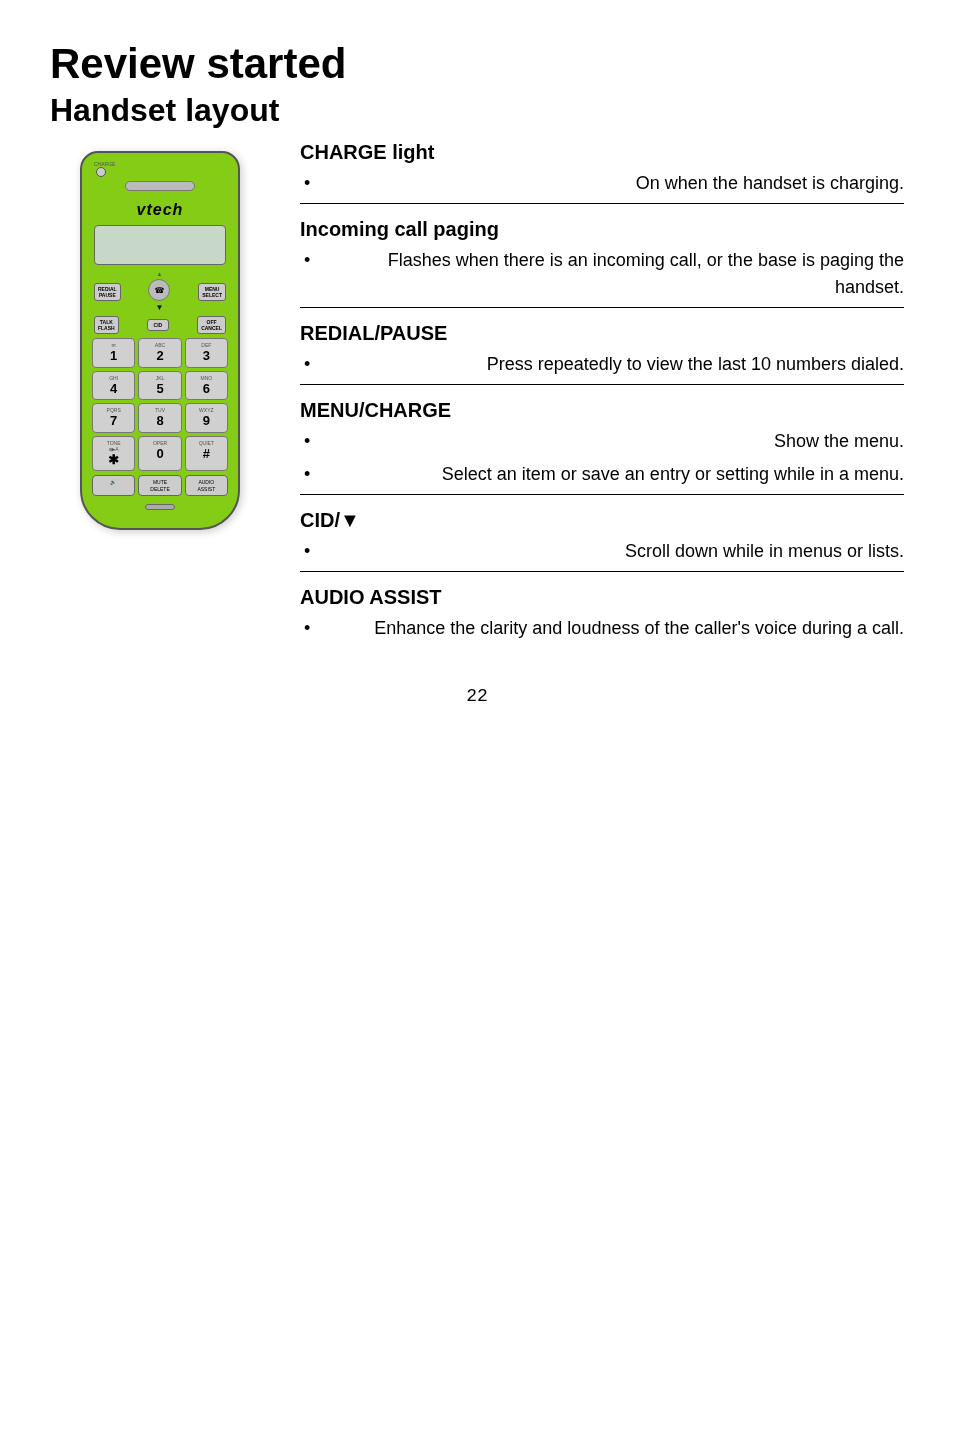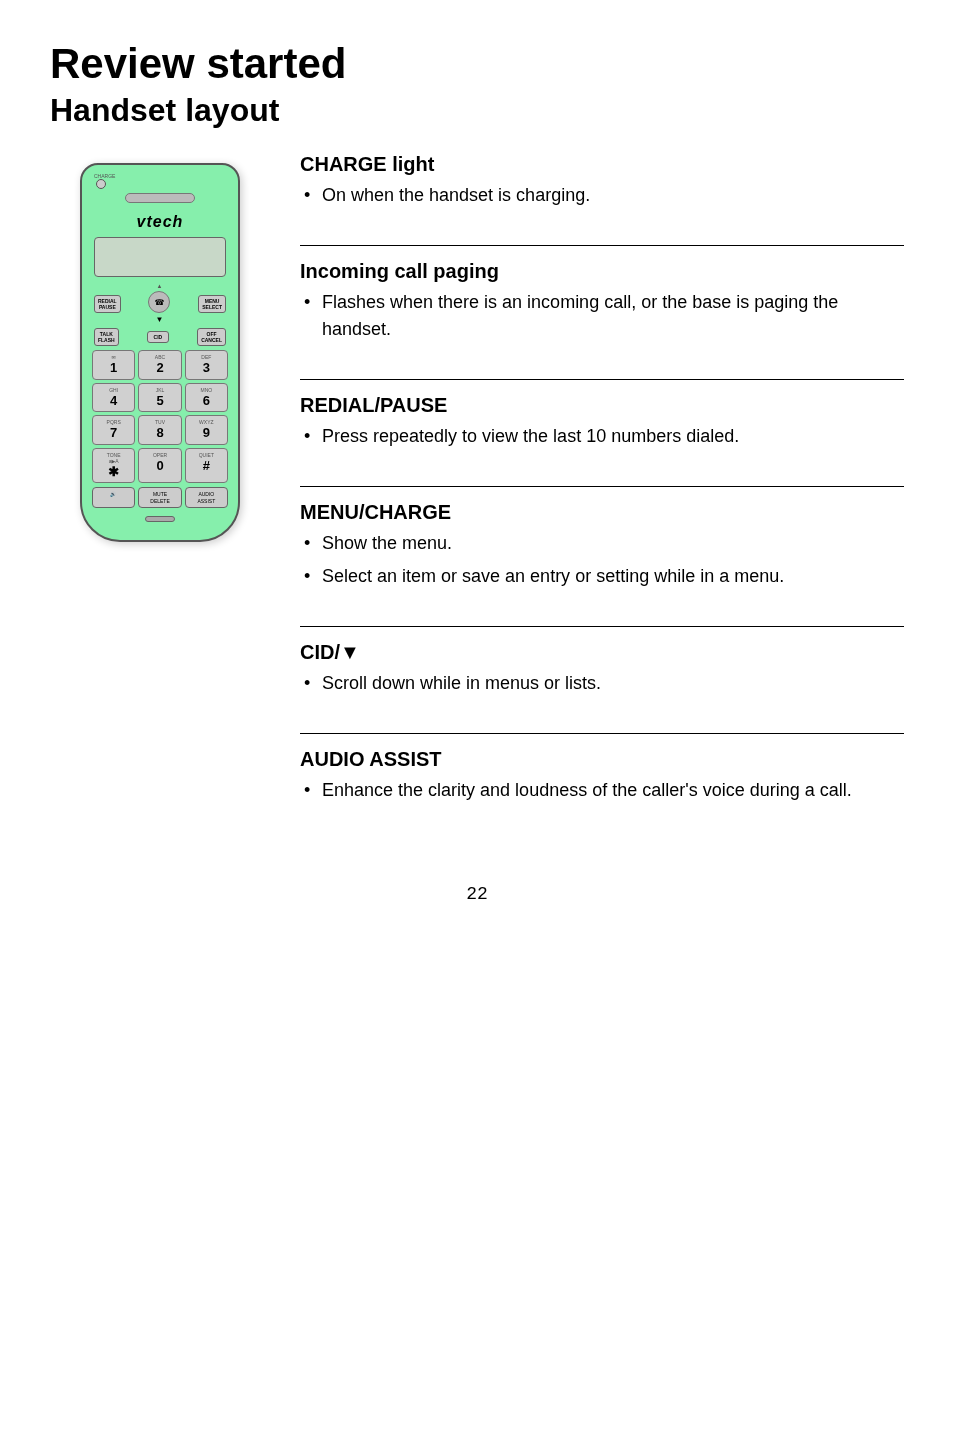--- a/index.html
+++ b/index.html
@@ -13,21 +13,21 @@
     }
 
     h1 {
       font-size: 42px;
       font-weight: 900;
       margin-bottom: 4px;
     }
     h2.section-sub {
       font-size: 32px;
       font-weight: 900;
-      margin-bottom: 24px;
+      margin-bottom: 12px;
     }
 
     .main-layout {
       display: flex;
       gap: 30px;
       margin-top: 10px;
     }
 
     
     .handset-col {
@@ -38,34 +38,35 @@
       padding-top: 10px;
     }
 
     
     .desc-col {
       flex: 1;
     }
 
     .feature-section {
       border-bottom: 1.5px solid #000;
-      padding-bottom: 30px;
+      padding-bottom: 0;
       margin-bottom: 14px;
     }
     .feature-section:last-child {
       border-bottom: none;
     }
     .feature-title {
       font-size: 20px;
       font-weight: 900;
       margin-bottom: 6px;
     }
     .feature-bullets {
       list-style: none;
       padding-left: 0;
+      text-align: right;
     }
     .feature-bullets li {
       font-size: 18px;
       line-height: 1.5;
       padding-left: 22px;
       position: relative;
       margin-bottom: 6px;
     }
     .feature-bullets li::before {
       content: '•';
@@ -73,21 +74,21 @@
       left: 4px;
     }
     .underline {
       text-decoration: underline;
     }
 
     
     .phone-body {
       width: 160px;
       margin: 0 auto;
-      background: #86efac;
+      background: #84cc16;
       border-radius: 18px 18px 40px 40px;
       border: 2px solid #555;
       padding: 8px 8px 18px 8px;
       position: relative;
       box-shadow: 2px 2px 8px rgba(0,0,0,0.2);
     }
 
     .phone-top {
       display: flex;
       flex-direction: column;

